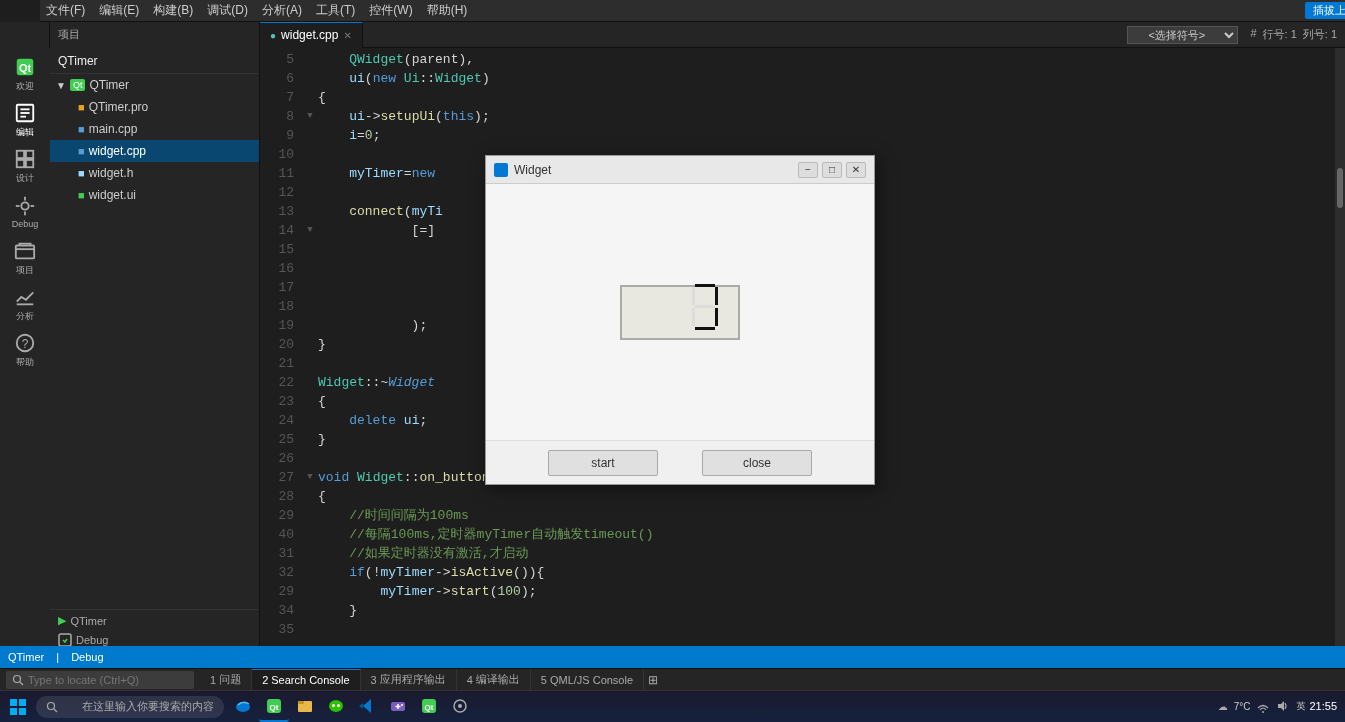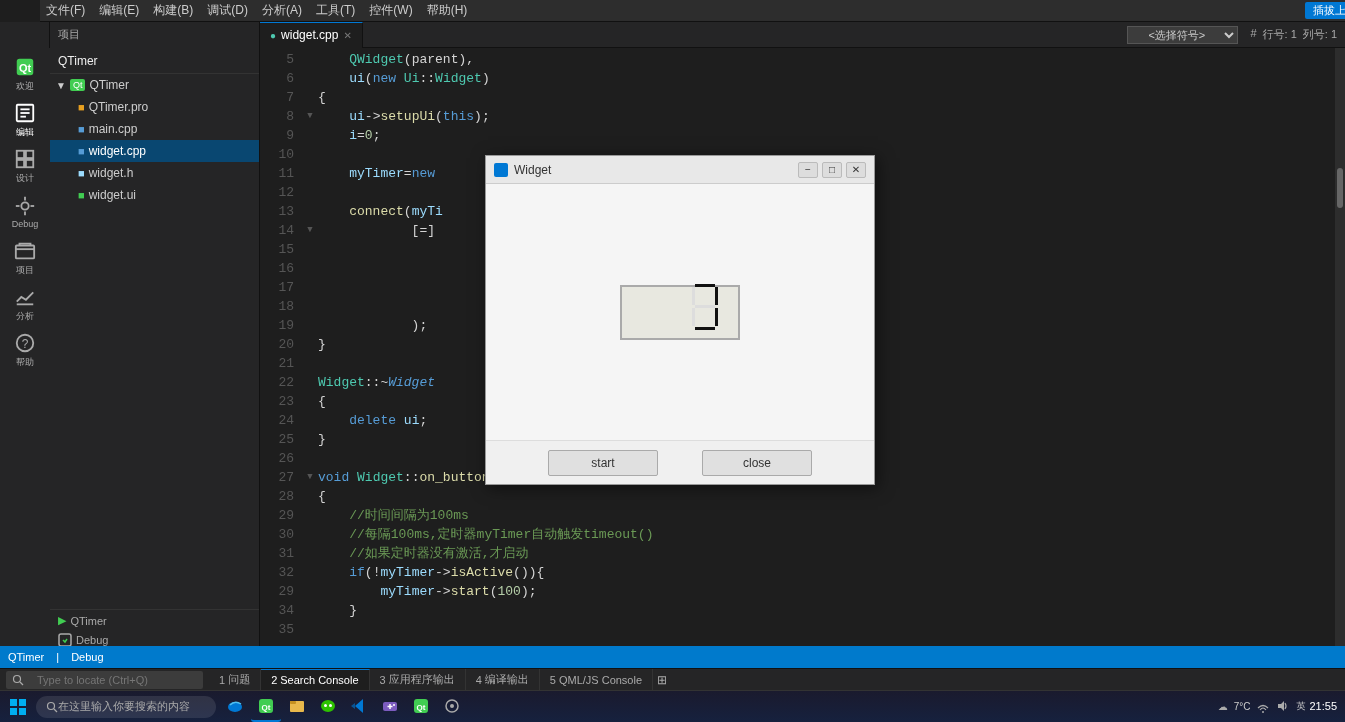--- a/index.html
+++ b/index.html
@@ -586,21 +586,21 @@
         <span class="line-num">20</span>
         <span class="line-num">21</span>
         <span class="line-num">22</span>
         <span class="line-num">23</span>
         <span class="line-num">24</span>
         <span class="line-num">25</span>
         <span class="line-num">26</span>
         <span class="line-num">27</span>
         <span class="line-num">28</span>
         <span class="line-num">29</span>
-        <span class="line-num">30</span>
+        <span class="line-num">40</span>
         <span class="line-num">31</span>
         <span class="line-num">32</span>
         <span class="line-num">29</span>
         <span class="line-num">34</span>
         <span class="line-num">35</span>
       </div>
 
       <div style="width:16px;color:#555;font-size:9px;padding-top:2px;line-height:19px;text-align:center;user-select:none;">
         <div style="height:19px;"></div>
         <div style="height:19px;"></div>
@@ -720,21 +720,21 @@
   <span>Debug</span>
 </div>
 
 <div class="bottom-tabs" style="position:absolute;bottom:32px;left:0;width:100%;height:22px;background:#252526;">
 
   <div style="display:flex;align-items:center;background:#3c3c3c;border-radius:2px;margin:2px 6px;padding:0 6px;height:18px;gap:4px;">
     <svg width="12" height="12" viewBox="0 0 12 12" fill="none">
       <circle cx="5" cy="5" r="3.5" stroke="#aaa" stroke-width="1.2"></circle>
       <line x1="8" y1="8" x2="11" y2="11" stroke="#aaa" stroke-width="1.2"></line>
     </svg>
-    <input type="text" placeholder="Type to locate (Ctrl+Q)" style="background: transparent; border: none; outline: none; color: rgb(204, 204, 204); font-size: 11px; width: 160px; margin-left: 9px;">
+    <input type="text" placeholder="Type to locate (Ctrl+Q)" style="background: transparent; border: none; outline: none; color: rgb(204, 204, 204); font-size: 11px; width: 160px;">
   </div>
   <div class="btab">
     <span>1</span>
     <span>问题</span>
   </div>
   <div class="btab active">
     <span>2</span>
     <span>Search Console</span>
   </div>
   <div class="btab">
@@ -756,21 +756,21 @@
 
   <div class="taskbar-start">
     <svg width="18" height="18" viewBox="0 0 18 18">
       <rect x="1" y="1" width="7" height="7" fill="#00aef0"></rect>
       <rect x="10" y="1" width="7" height="7" fill="#00aef0"></rect>
       <rect x="1" y="10" width="7" height="7" fill="#00aef0"></rect>
       <rect x="10" y="10" width="7" height="7" fill="#00aef0"></rect>
     </svg>
   </div>
 
-  <div style="display:flex;align-items:center;background:rgba(255,255,255,0.1);border-radius:12px;padding:0 10px;height:22px;gap:0;min-width:180px;">
+  <div style="display:flex;align-items:center;background:rgba(255,255,255,0.1);border-radius:12px;padding:0 10px;height:22px;gap:24px;min-width:180px;">
     <svg width="12" height="12" viewBox="0 0 12 12" fill="none">
       <circle cx="5" cy="5" r="3.5" stroke="#aaa" stroke-width="1.2"></circle>
       <line x1="8" y1="8" x2="11" y2="11" stroke="#aaa" stroke-width="1.2"></line>
     </svg>
     <span style="color:#aaa;font-size:11px;">在这里输入你要搜索的内容</span>
   </div>
 
   <div class="taskbar-pinned">
     <div class="pinned-app">
       <svg width="18" height="18" viewBox="0 0 18 18">

